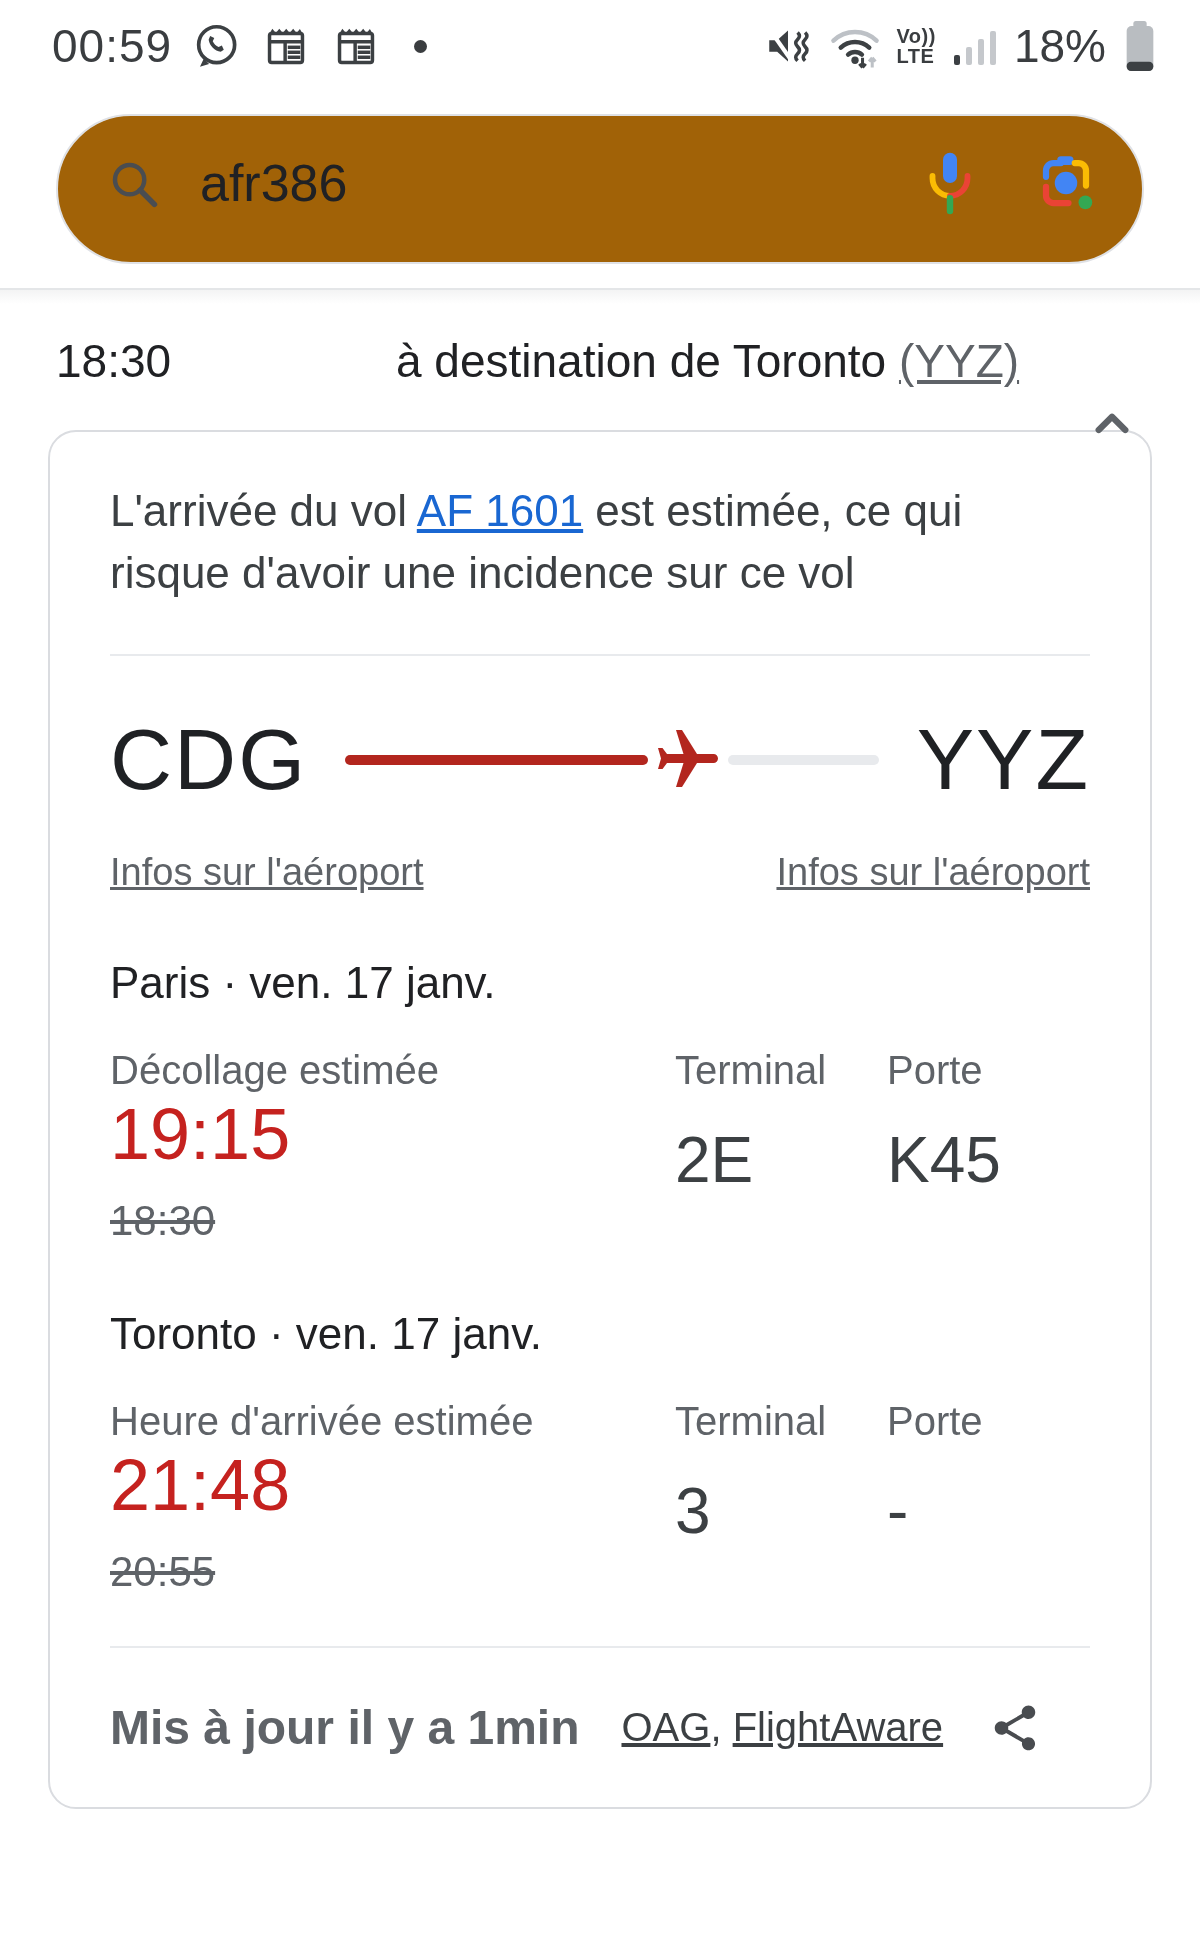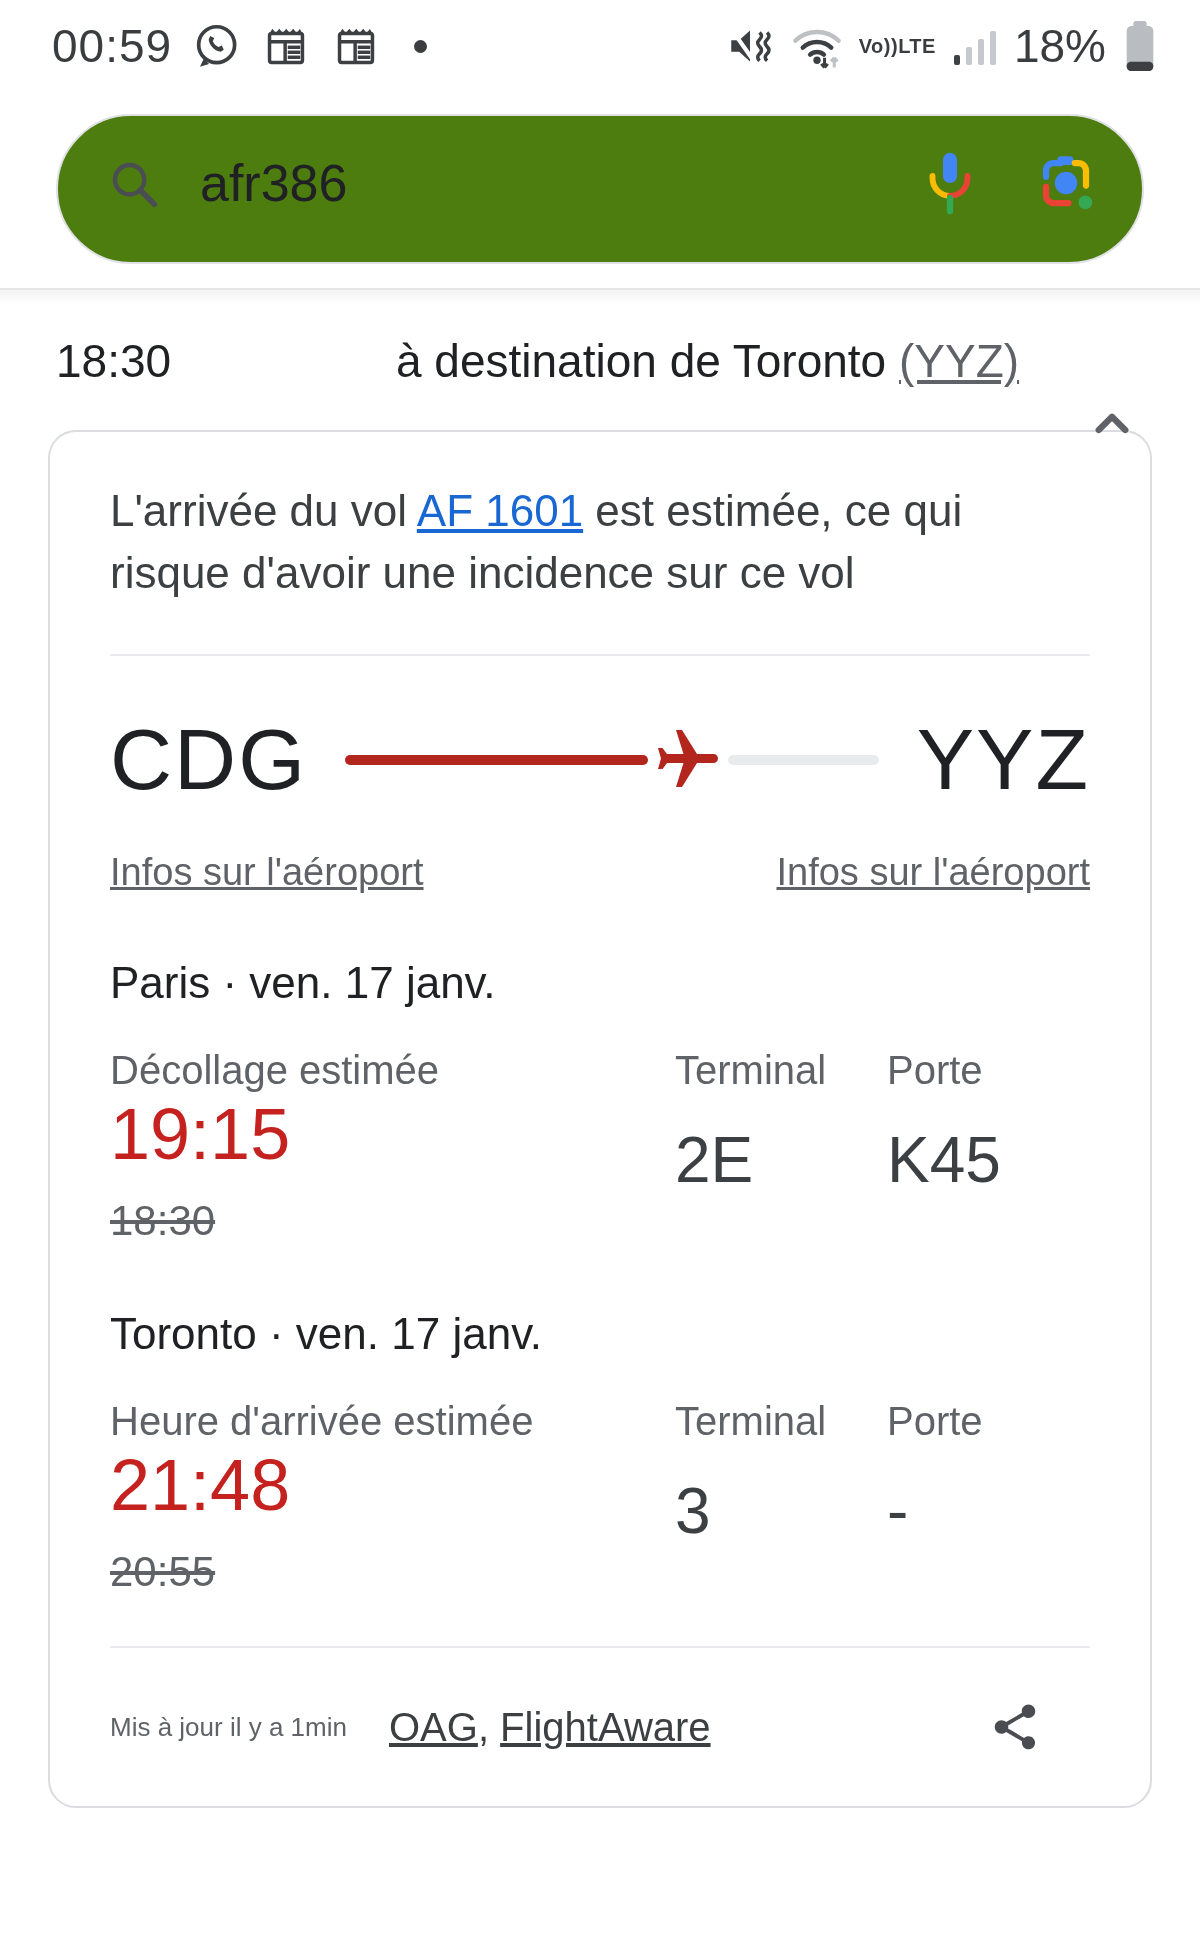--- a/index.html
+++ b/index.html
@@ -14,30 +14,30 @@
   .status-bar {
     height: 92px;
     display: flex; align-items: center;
     padding: 0 40px 0 52px;
   }
   .sb-left, .sb-right { display: flex; align-items: center; gap: 18px; }
   .sb-right { margin-left: auto; gap: 14px; }
   .sb-time { font-size: 46px; color: #3a3d40; letter-spacing: 1px; }
   .sb-batt-pct { font-size: 46px; color: #3a3d40; }
   .sb-icon { display: inline-flex; }
-  .volte { display: inline-flex; flex-direction: row; line-height: 1;
+  .volte { display: inline-flex; flex-direction: column; line-height: 1;
            font-size: 20px; font-weight: 700; color: #3a3d40; letter-spacing: .5px; }
   .sb-dot { width: 13px; height: 13px; border-radius: 50%; background: #3a3d40; margin-left: 14px; }
 
   
   .search-area { padding: 22px 56px 24px; }
   .search-pill {
     height: 150px; border: 2px solid #dfe1e5; border-radius: 78px;
     display: flex; align-items: center; padding: 0 46px 13px 48px;
-    background: #4d7c0f;
+    background: #a16207;
   }
   .search-query { flex: 1; margin-left: 40px; font-size: 52px; color: #202124; }
   .pill-actions { display: flex; align-items: center; gap: 58px; }
 
   
   .top-divider { height: 2px; background: #e4e6e8; }
   .top-shadow { height: 14px; background: linear-gradient(to bottom, rgba(60,64,67,.06), rgba(60,64,67,0)); }
 
   
   .flight-header { position: relative; padding: 30px 56px 42px; }
@@ -79,21 +79,21 @@
 
   .leg-block { margin-top: 64px; }
   .leg-city { font-size: 44px; color: #202124; }
   .leg-cols { display: grid; grid-template-columns: 565px 212px 1fr; margin-top: 40px; }
   .leg-label { font-size: 40px; color: #5f6368; }
   .leg-time { font-size: 72px; color: #c5221f; }
   .leg-val  { margin-top: 30px; font-size: 64px; color: #3c4043; }
   .leg-strike { margin-top: 22px; font-size: 42px; color: #5f6368; text-decoration: line-through; }
 
   .card-footer { display: flex; align-items: center; margin-top: 52px; }
-  .footer-updated { font-size: 26px; color: #5f6368; }
+  .footer-updated { font-size: 48px; color: #5f6368; font-weight: bold; }
   .footer-sources { font-size: 40px; color: #3c4043; margin-left: 42px; }
   .footer-link { color: #3c4043; text-decoration: underline; cursor: pointer; }
   .share-btn { margin-left: auto; margin-right: 48px; background: none; border: none; cursor: pointer; display: flex; }
 </style>
 </head>
 <body>
 
 <header class="status-bar">
   <div class="sb-left">
     <span class="sb-time">00:59</span>

